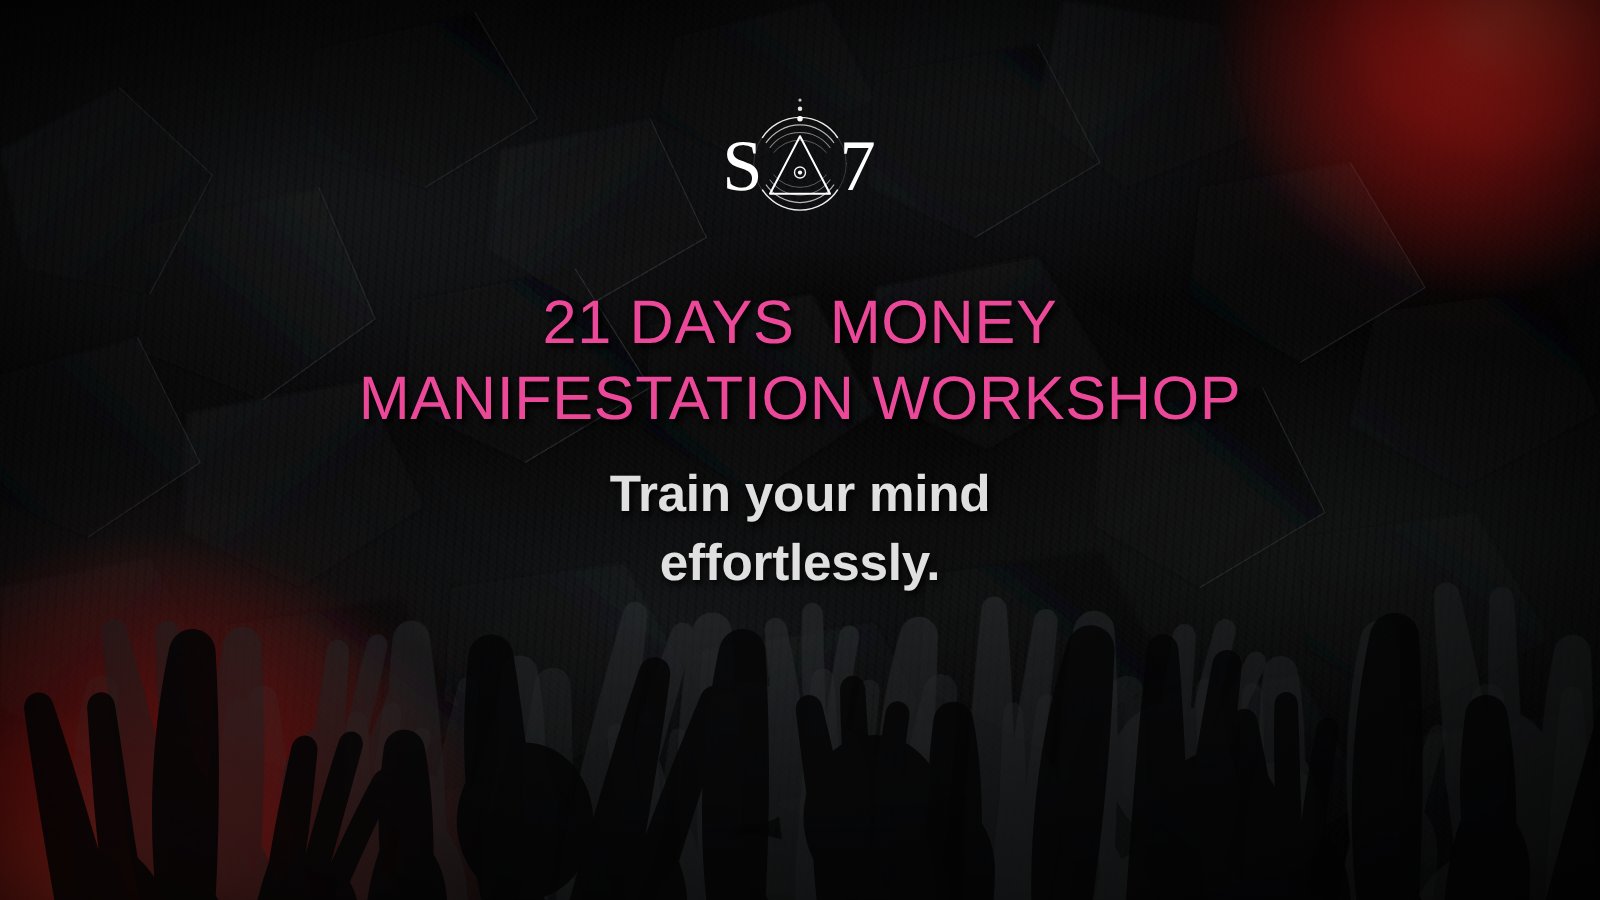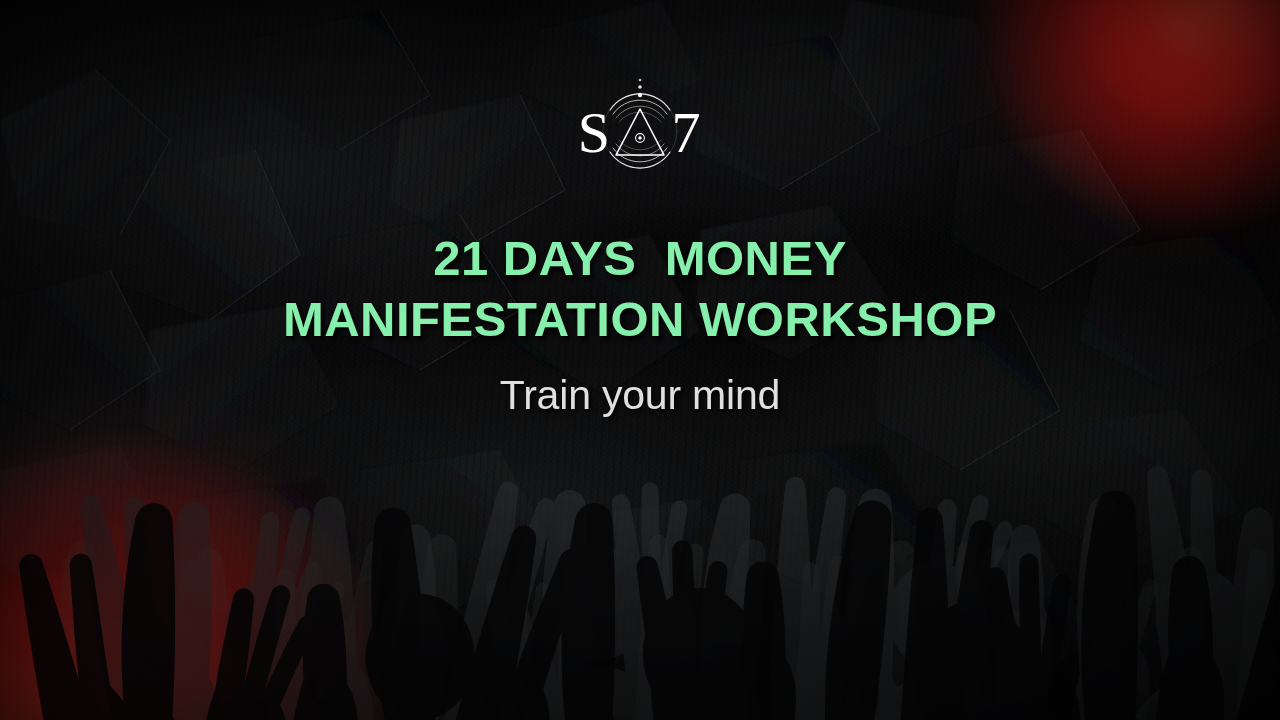--- a/index.html
+++ b/index.html
@@ -76,36 +76,36 @@
     justify-content: center;
   }
   #logo svg { display: block; }
 
   
   #headline {
     position: absolute;
     left: 0; right: 0;
     top: 228px;
     text-align: center;
-    color: #86efac;
-    font-weight: bold;
+    color: #ec4899;
+    font-weight: normal;
     font-size: 49px;
     line-height: 61px;
     letter-spacing: .5px;
     text-shadow: 3px 4px 4px rgba(0,0,0,.88), 0 0 2px rgba(0,0,0,.9);
   }
   #headline .hl-line { display: block; white-space: pre; }
 
   #subhead {
     position: absolute;
     left: 0; right: 0;
     top: 368px;
     text-align: center;
     color: #e0e0e0;
-    font-weight: normal;
+    font-weight: bold;
     font-size: 41px;
     line-height: 55px;
     letter-spacing: -.2px;
     text-shadow: 2px 3px 5px rgba(0,0,0,.85);
   }
   #subhead .sub-line { display: block; }
 </style>
 </head>
 <body>
 
@@ -310,15 +310,16 @@
     </svg>
   </div>
 
   <div id="headline">
     <span class="hl-line">21 DAYS  MONEY</span>
     <span class="hl-line">MANIFESTATION WORKSHOP</span>
   </div>
 
   <div id="subhead">
     <span class="sub-line">Train your mind</span>
+    <span class="sub-line">effortlessly.</span>
   </div>
 
 </div>
 
 </body></html>

